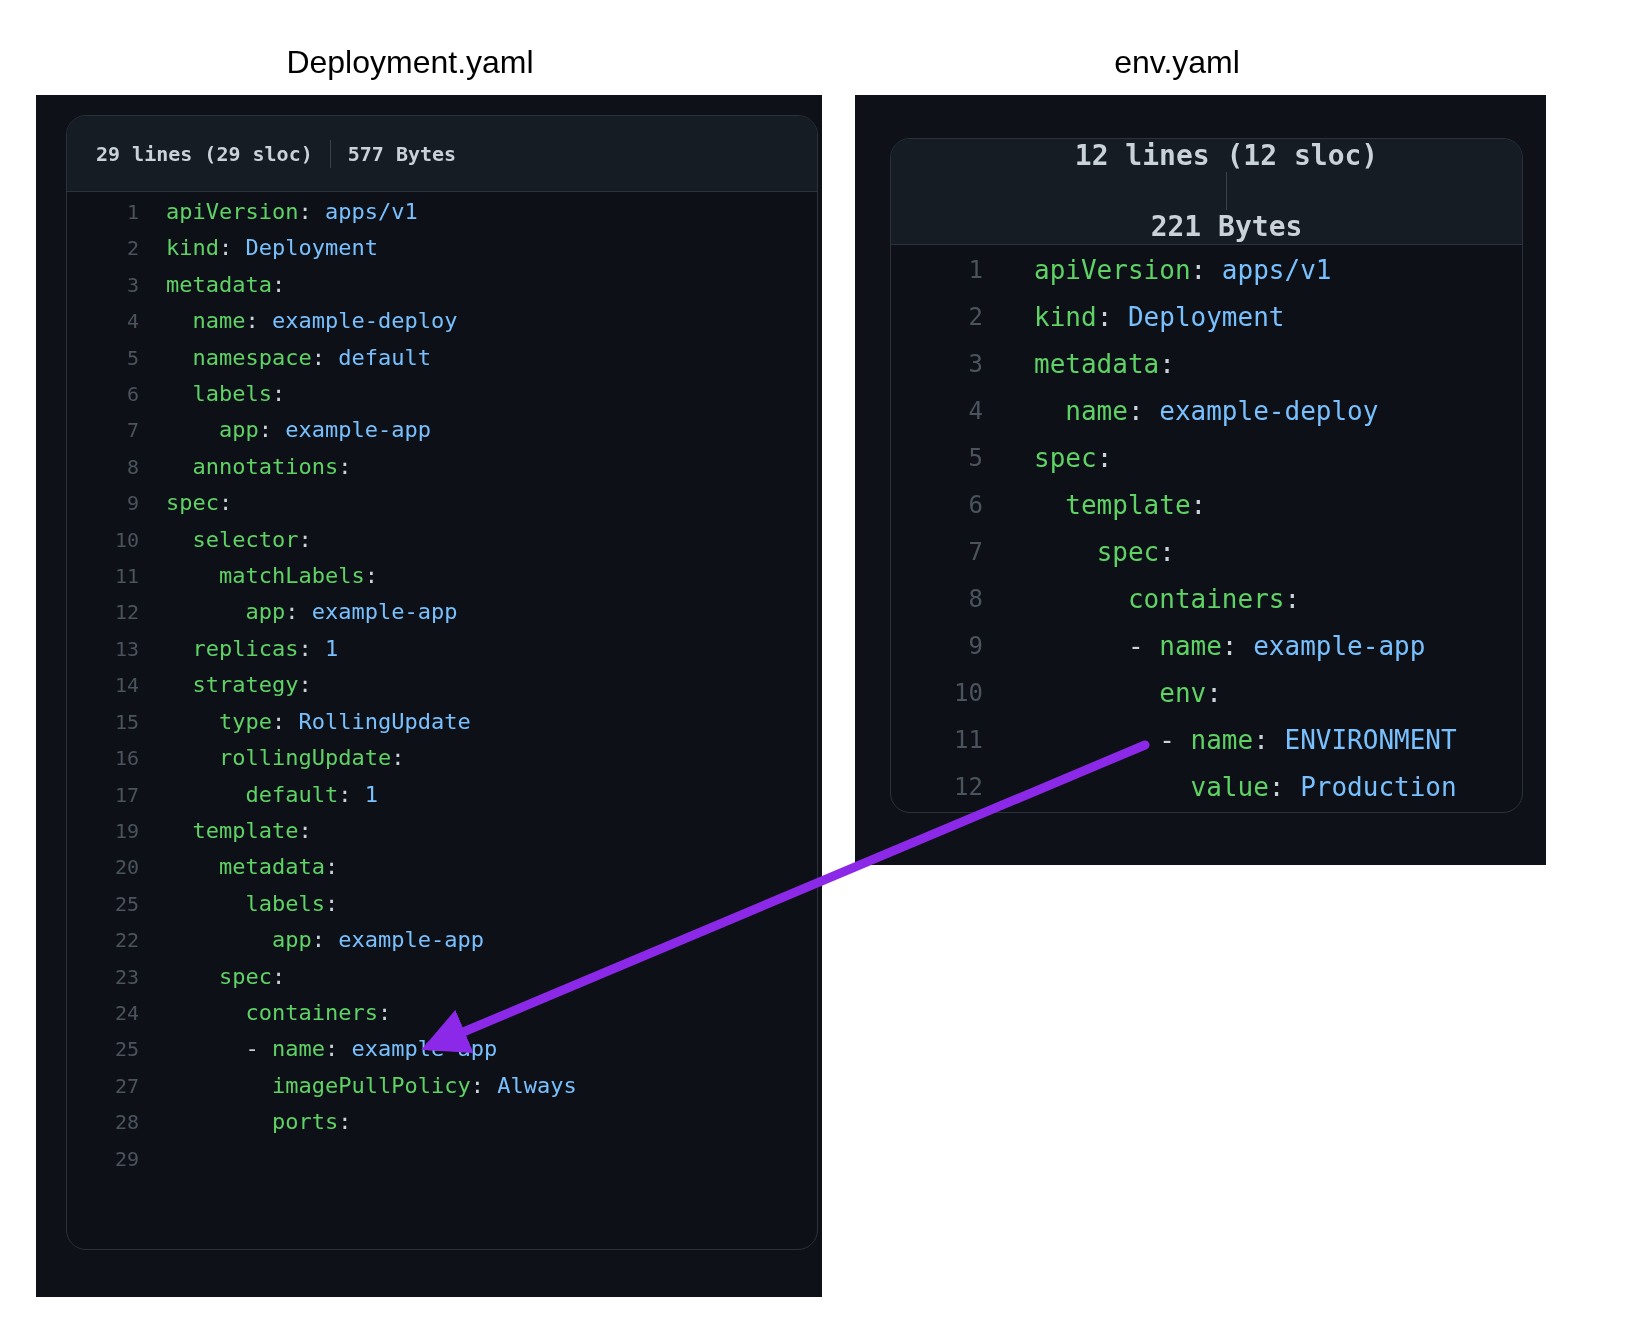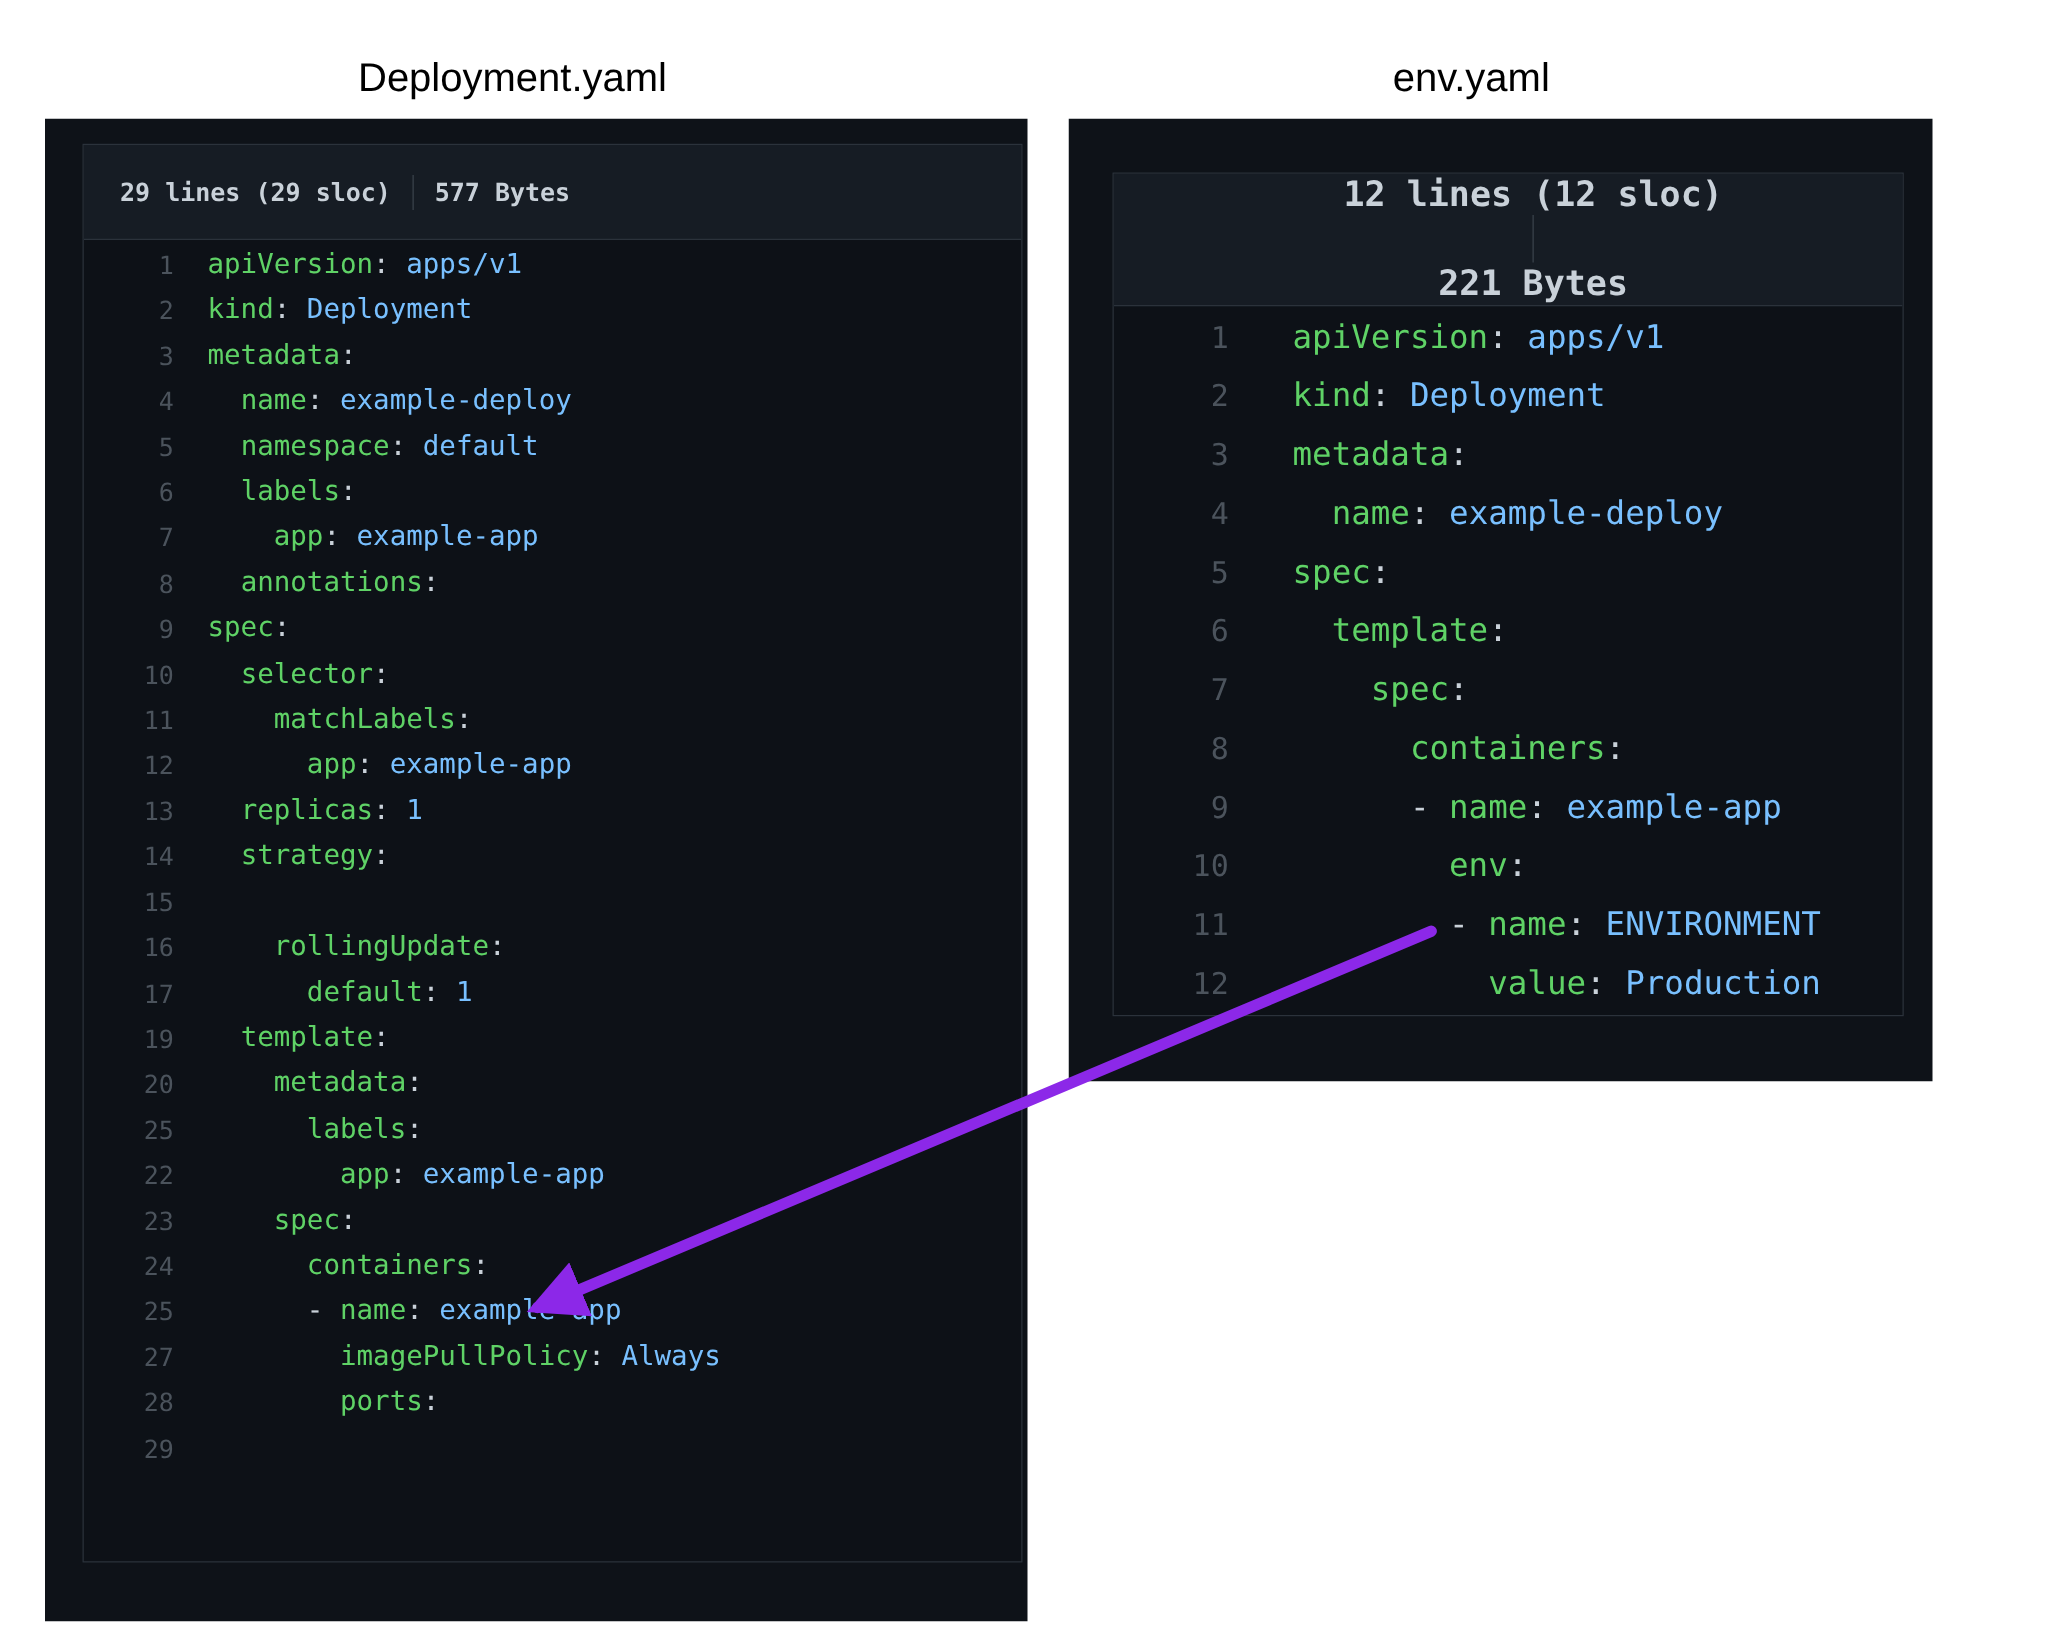--- a/index.html
+++ b/index.html
@@ -37,21 +37,21 @@
   #right-title { left: 1040px; top: 44px; width: 274px; }
 
   .panel { position: absolute; background: var(--panel-bg); }
   #left-panel  { left: 36px;  top: 95px; width: 786px; height: 1202px; }
   #right-panel { left: 855px; top: 95px; width: 691px; height: 770px; }
 
   .card {
     position: absolute;
     background: var(--card-bg);
     border: 1px solid var(--border);
-    border-radius: 0;
+    border-radius: 20px;
     overflow: hidden;
   }
   #left-card  { left: 30px; top: 20px; width: 752px; height: 1135px; }
   #right-card { left: 35px; top: 43px; width: 633px; height: 675px; }
 
   .card-header {
     background: var(--header-bg);
     border-bottom: 1px solid var(--border);
     display: flex;
     align-items: center;
@@ -112,21 +112,21 @@
         <div class="line"><span class="ln">5</span><span class="code-text"><span class="p">  </span><span class="k">namespace</span><span class="p">: </span><span class="v">default</span></span></div>
         <div class="line"><span class="ln">6</span><span class="code-text"><span class="p">  </span><span class="k">labels</span><span class="p">:</span></span></div>
         <div class="line"><span class="ln">7</span><span class="code-text"><span class="p">    </span><span class="k">app</span><span class="p">: </span><span class="v">example-app</span></span></div>
         <div class="line"><span class="ln">8</span><span class="code-text"><span class="p">  </span><span class="k">annotations</span><span class="p">:</span></span></div>
         <div class="line"><span class="ln">9</span><span class="code-text"><span class="k">spec</span><span class="p">:</span></span></div>
         <div class="line"><span class="ln">10</span><span class="code-text"><span class="p">  </span><span class="k">selector</span><span class="p">:</span></span></div>
         <div class="line"><span class="ln">11</span><span class="code-text"><span class="p">    </span><span class="k">matchLabels</span><span class="p">:</span></span></div>
         <div class="line"><span class="ln">12</span><span class="code-text"><span class="p">      </span><span class="k">app</span><span class="p">: </span><span class="v">example-app</span></span></div>
         <div class="line"><span class="ln">13</span><span class="code-text"><span class="p">  </span><span class="k">replicas</span><span class="p">: </span><span class="v">1</span></span></div>
         <div class="line"><span class="ln">14</span><span class="code-text"><span class="p">  </span><span class="k">strategy</span><span class="p">:</span></span></div>
-        <div class="line"><span class="ln">15</span></div>
+        <div class="line"><span class="ln">15</span><span class="code-text"><span class="p">    </span><span class="k">type</span><span class="p">: </span><span class="v">RollingUpdate</span></span></div>
         <div class="line"><span class="ln">16</span><span class="code-text"><span class="p">    </span><span class="k">rollingUpdate</span><span class="p">:</span></span></div>
         <div class="line"><span class="ln">17</span><span class="code-text"><span class="p">      </span><span class="k">default</span><span class="p">: </span><span class="v">1</span></span></div>
         <div class="line"><span class="ln">19</span><span class="code-text"><span class="p">  </span><span class="k">template</span><span class="p">:</span></span></div>
         <div class="line"><span class="ln">20</span><span class="code-text"><span class="p">    </span><span class="k">metadata</span><span class="p">:</span></span></div>
         <div class="line"><span class="ln">25</span><span class="code-text"><span class="p">      </span><span class="k">labels</span><span class="p">:</span></span></div>
         <div class="line"><span class="ln">22</span><span class="code-text"><span class="p">        </span><span class="k">app</span><span class="p">: </span><span class="v">example-app</span></span></div>
         <div class="line"><span class="ln">23</span><span class="code-text"><span class="p">    </span><span class="k">spec</span><span class="p">:</span></span></div>
         <div class="line"><span class="ln">24</span><span class="code-text"><span class="p">      </span><span class="k">containers</span><span class="p">:</span></span></div>
         <div class="line"><span class="ln">25</span><span class="code-text"><span class="p">      - </span><span class="k">name</span><span class="p">: </span><span class="v">example-app</span></span></div>
         <div class="line"><span class="ln">27</span><span class="code-text"><span class="p">        </span><span class="k">imagePullPolicy</span><span class="p">: </span><span class="v">Always</span></span></div>

